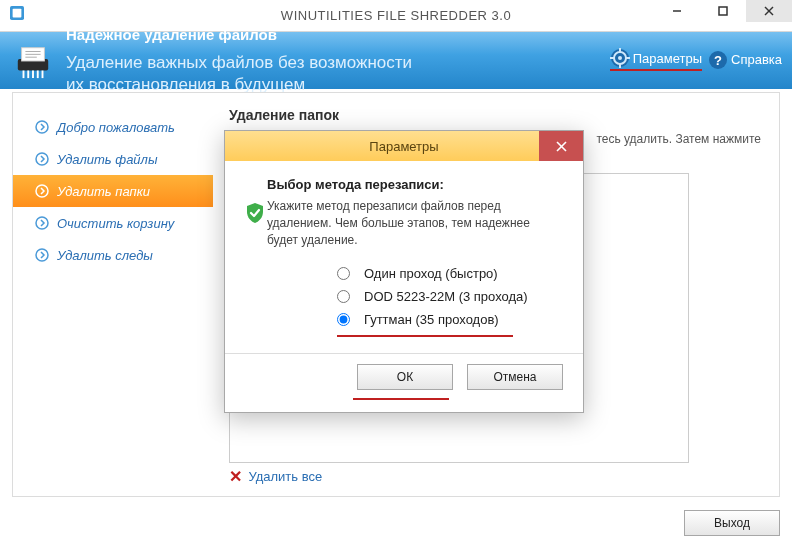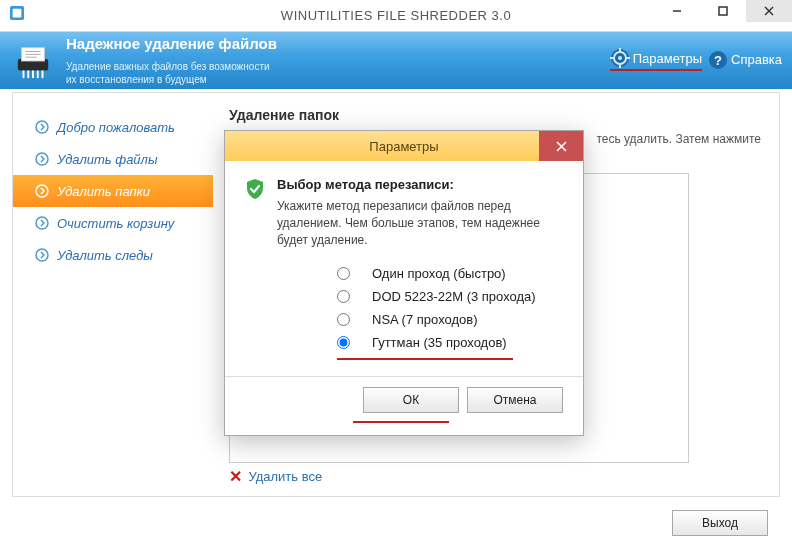--- a/index.html
+++ b/index.html
@@ -6,56 +6,56 @@
   body{background:#fff;width:792px;height:549px;overflow:hidden;position:relative}
   .titlebar{height:32px;display:flex;align-items:center;justify-content:center;position:relative;border-bottom:1px solid #d8d8d8;background:#fff}
   .titlebar-title{color:#555;font-size:13px;letter-spacing:.5px}
   .titlebar-icon{position:absolute;left:10px;top:6px;width:14px;height:14px}
   .window-controls{position:absolute;right:0;top:0;display:flex;height:22px}
   .wc{width:46px;height:22px;display:flex;align-items:center;justify-content:center;color:#444}
   .wc.close{background:#e6e6e6}
   .header{height:57px;background:linear-gradient(#77c0f0,#3fa1e2 40%,#2385ca);display:flex;align-items:center;color:#fff;padding:0 14px;position:relative}
   .shredder-icon{width:38px;height:38px;margin-right:14px}
   .header-text h1{font-size:15px;font-weight:bold;color:#fff;margin-bottom:9px}
-  .header-text p{font-size:10px;color:#dceffd;line-height:1.25}
+  .header-text p{font-size:17px;color:#dceffd;line-height:1.25}
   .header-links{position:absolute;right:10px;top:16px;display:flex;gap:6px;align-items:center}
   .hlink{display:flex;align-items:center;gap:3px;color:#fff;font-size:12px}
   .hlink .hicon{width:20px;height:20px}
   .hlink.params{border-bottom:2px solid #c02020;padding-bottom:1px}
   .workarea{position:absolute;left:12px;right:12px;top:92px;bottom:52px;background:#fff;border:1px solid #dcdcdc;display:flex}
   .sidebar{width:200px;padding:18px 0;font-style:italic;}
   .sidebar-item{height:32px;display:flex;align-items:center;padding-left:22px;color:#2a6eb3;cursor:default}
   .sidebar-item.active{background:linear-gradient(#ffb238,#ff8f1b);color:#fff}
   .sidebar-item.active .chev path{stroke:#fff}
   .chev{width:14px;height:14px;margin-right:8px;flex-shrink:0}
   .main{flex:1;padding:14px 16px;position:relative}
   .section-title{font-size:14px;font-weight:bold;color:#333;margin-bottom:16px}
   .shadow-text{color:#555;font-size:12px;line-height:1.4}
   .listbox{position:absolute;left:16px;right:90px;top:80px;height:290px;border:1px solid #ccc;background:#fff}
   .bottom-links{position:absolute;left:16px;bottom:10px;display:flex;gap:40px;align-items:center}
   .blink{display:flex;align-items:center;gap:6px;color:#2a6eb3;font-size:13px}
   .xicon{color:#c02020;font-weight:bold;font-size:16px}
-  .footer{position:absolute;left:12px;right:24px;bottom:8px;height:36px;display:flex;justify-content:flex-end;align-items:center}
+  .footer{position:absolute;left:12px;right:12px;bottom:8px;height:36px;display:flex;justify-content:flex-end;align-items:center}
   .btn{min-width:96px;height:26px;border:1px solid #a7a7a7;background:linear-gradient(#fefefe,#e6e6e6);display:flex;align-items:center;justify-content:center;font-size:12px;color:#222}
 
   
   .modal{position:absolute;left:224px;top:130px;width:360px;background:#fff;border:1px solid #a8a8a8;box-shadow:0 6px 24px rgba(0,0,0,.25)}
   .modal-title{height:30px;background:linear-gradient(#ffdf8f,#ffcc5a);display:flex;align-items:center;justify-content:center;position:relative;color:#5a4410;font-size:13px}
   .modal-close{position:absolute;right:0;top:0;width:44px;height:30px;background:#c75050;display:flex;align-items:center;justify-content:center;color:#fff}
   .modal-body{padding:16px 18px 12px}
-  .mb-row{display:flex;align-items:flex-start;gap:10px}
+  .mb-row{display:flex;align-items:center;}
   .shield{width:24px;height:24px;flex-shrink:0}
   .mb-title{font-weight:bold;color:#222;font-size:13px;margin-bottom:6px}
   .mb-desc{color:#444;font-size:12px;line-height:1.4;max-width:290px}
   .radios{margin:18px 0 8px 94px}
-  .radio{display:flex;align-items:center;gap:22px;margin-bottom:8px;font-size:12px;color:#222}
+  .radio{display:flex;align-items:center;gap:14px;margin-bottom:8px;font-size:12px;color:#222}
   .radio input{width:13px;height:13px}
   .underline-red{height:2px;background:#c02020;margin:2px 0 0 94px;width:176px}
   .modal-sep{height:1px;background:#ddd;margin:16px -18px 10px}
-  .modal-buttons{display:flex;justify-content:flex-end;gap:8px;padding:0 2px 6px}
+  .modal-buttons{display:flex;justify-content:flex-end;gap:14px;padding:0 2px 6px}
   .ok-underline{height:2px;background:#c02020;width:96px;margin-left:auto;margin-right:116px;margin-top:2px}
 </style>
 </head>
 <body>
 
 <div class="titlebar">
   <svg class="titlebar-icon" viewBox="0 0 16 16">
       <rect width="16" height="16" fill="#3a97d8" rx="2"></rect>
       <rect x="3" y="3" width="10" height="10" fill="#fff" rx="1"></rect>
     </svg>
@@ -207,24 +207,20 @@
     <div class="radios">
       <label class="radio">
           <input type="radio" name="m" style="">
           <span>Один проход (быстро)</span>
         </label>
       <label class="radio">
           <input type="radio" name="m" style="">
           <span>DOD 5223-22M (3 прохода)</span>
         </label>
       <label class="radio">
-          <input type="radio" name="m" style="">
-          <span>NSA (7 проходов)</span>
-        </label>
-      <label class="radio">
           <input type="radio" name="m" checked="" style="">
           <span>Гуттман (35 проходов)</span>
         </label>
     </div>
     <div class="underline-red"></div>
     <div class="modal-sep"></div>
     <div class="modal-buttons">
       <div class="btn">ОК</div>
       <div class="btn">Отмена</div>
     </div>

